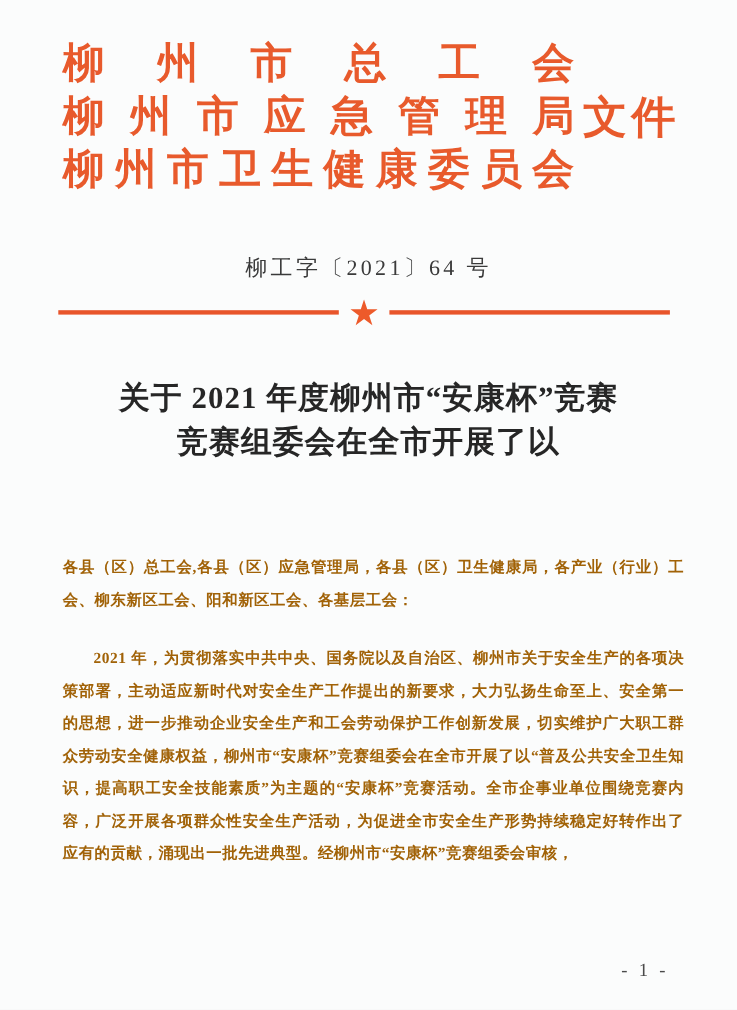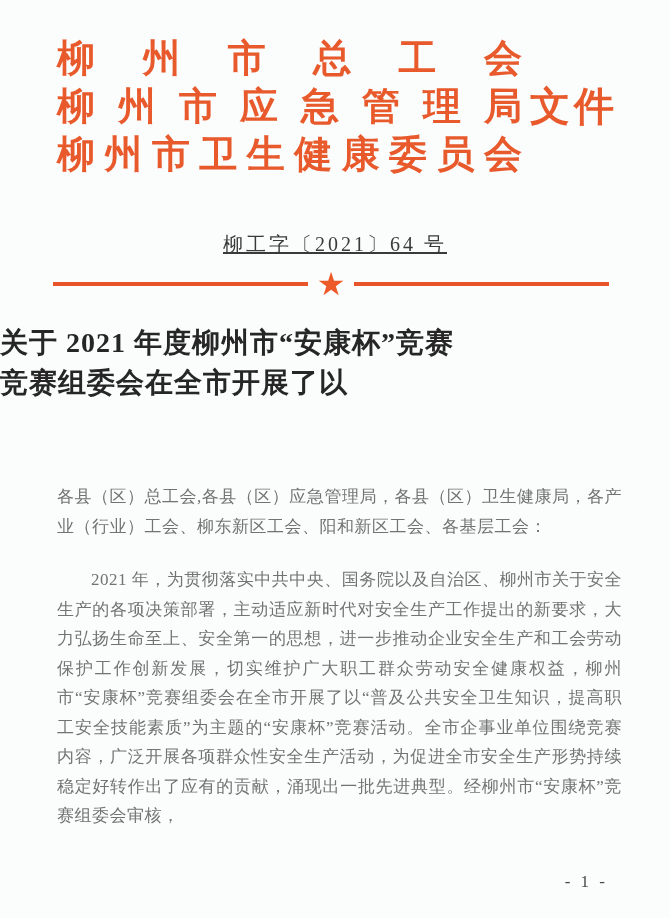--- a/index.html
+++ b/index.html
@@ -41,21 +41,20 @@
   }
 
   
   .doc-number {
     margin-top: 54px;
     text-align: center;
     font-size: 20px;
     line-height: 24px;
     color: #3a3a3a;
     letter-spacing: 3px;
-    text-decoration: underline;
   }
 
   
   .divider {
     display: flex;
     align-items: center;
     width: 556px;
     margin: 13px 0 0 53px;
     height: 30px;
   }
@@ -66,38 +65,39 @@
   }
   .star {
     color: #ed5a2a;
     font-size: 32px;
     line-height: 30px;
     margin: 0 9px;
   }
 
   
   .doc-title {
-    margin-top: 24px;
-    text-align: left;
+    margin-top: 44px;
+    text-align: center;
     color: #262626;
     font-weight: bold;
     font-size: 28px;
     line-height: 40px;
     letter-spacing: 1px;
   }
 
   
   .body-text {
     margin: 79px 48px 0 57px;
     width: 565px;
-    color: #737373;
-    font-size: 17px;
+    color: #a16207;
+    font-size: 14px;
     line-height: 29.5px;
     text-align: justify;
     letter-spacing: 0.5px;
+    font-weight: bold;
   }
   .body-text p { margin: 0; }
   .body-text p.indent { text-indent: 2em; margin-top: 24px; }
 
   
   .page-number {
     position: absolute;
     top: 872px;
     right: 62px;
     font-size: 17px;

